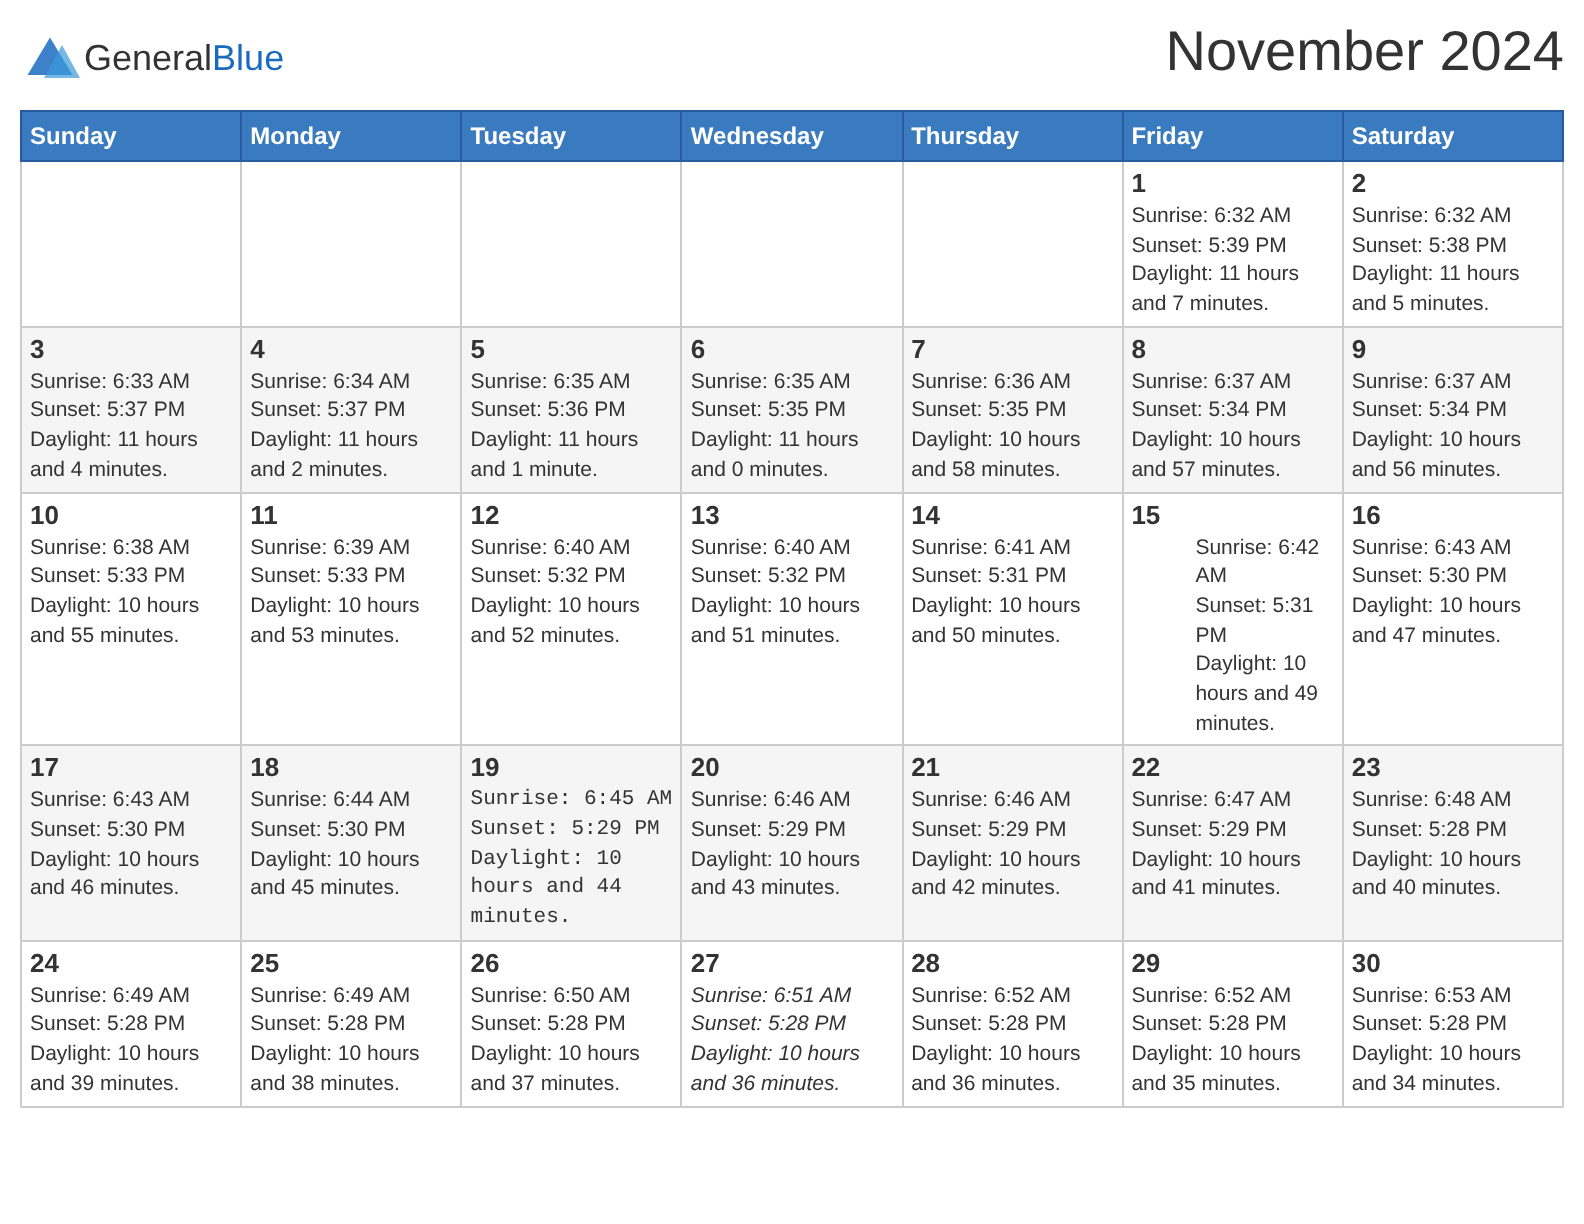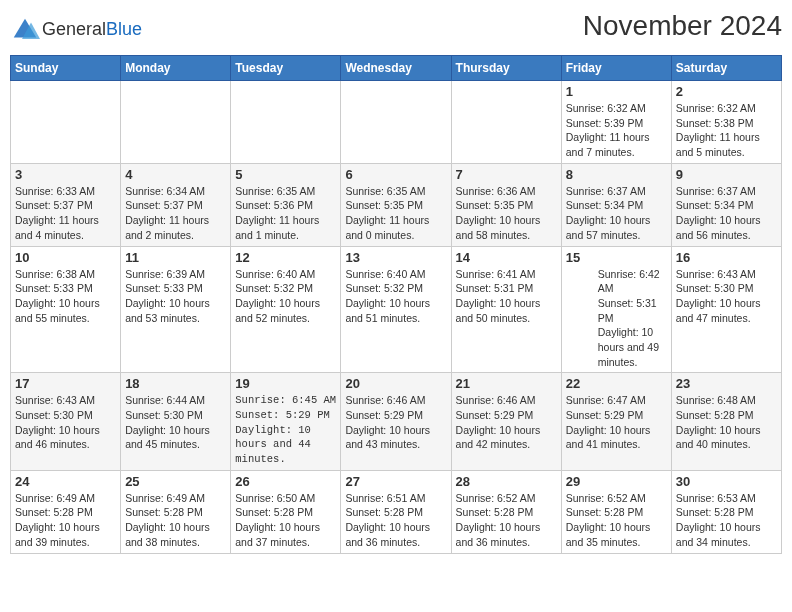--- a/index.html
+++ b/index.html
@@ -284,21 +284,21 @@
 Daylight: 10 hours and 38 minutes.</div>
         </td>
         <td>
           <span class="day-number">26</span>
           <div class="day-info" style="white-space: pre-line;">Sunrise: 6:50 AM
 Sunset: 5:28 PM
 Daylight: 10 hours and 37 minutes.</div>
         </td>
         <td>
           <span class="day-number">27</span>
-          <div class="day-info" style="white-space: pre-line;">Sunrise: 6:51 AM
+          <div class="day-info" style="white-space: pre-line; font-style: italic;">Sunrise: 6:51 AM
 Sunset: 5:28 PM
 Daylight: 10 hours and 36 minutes.</div>
         </td>
         <td>
           <span class="day-number">28</span>
           <div class="day-info" style="white-space: pre-line;">Sunrise: 6:52 AM
 Sunset: 5:28 PM
 Daylight: 10 hours and 36 minutes.</div>
         </td>
         <td>

